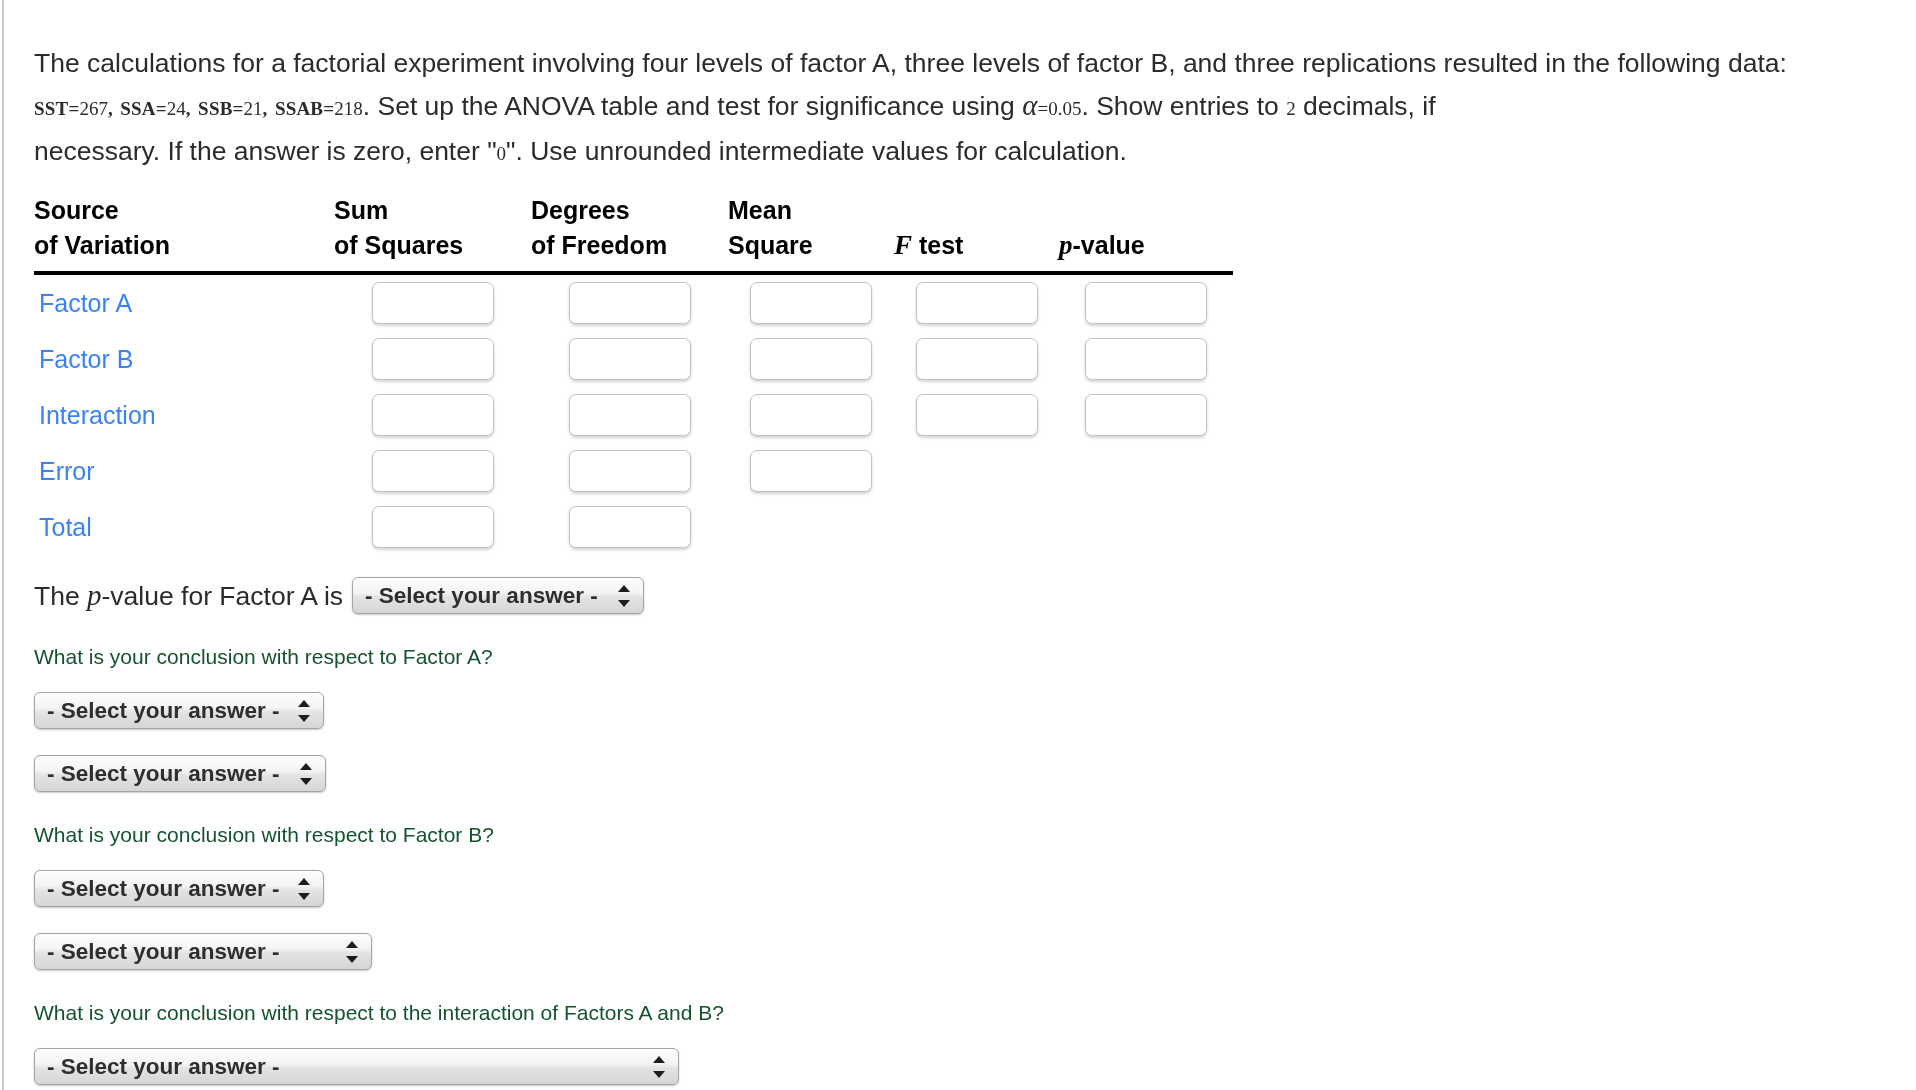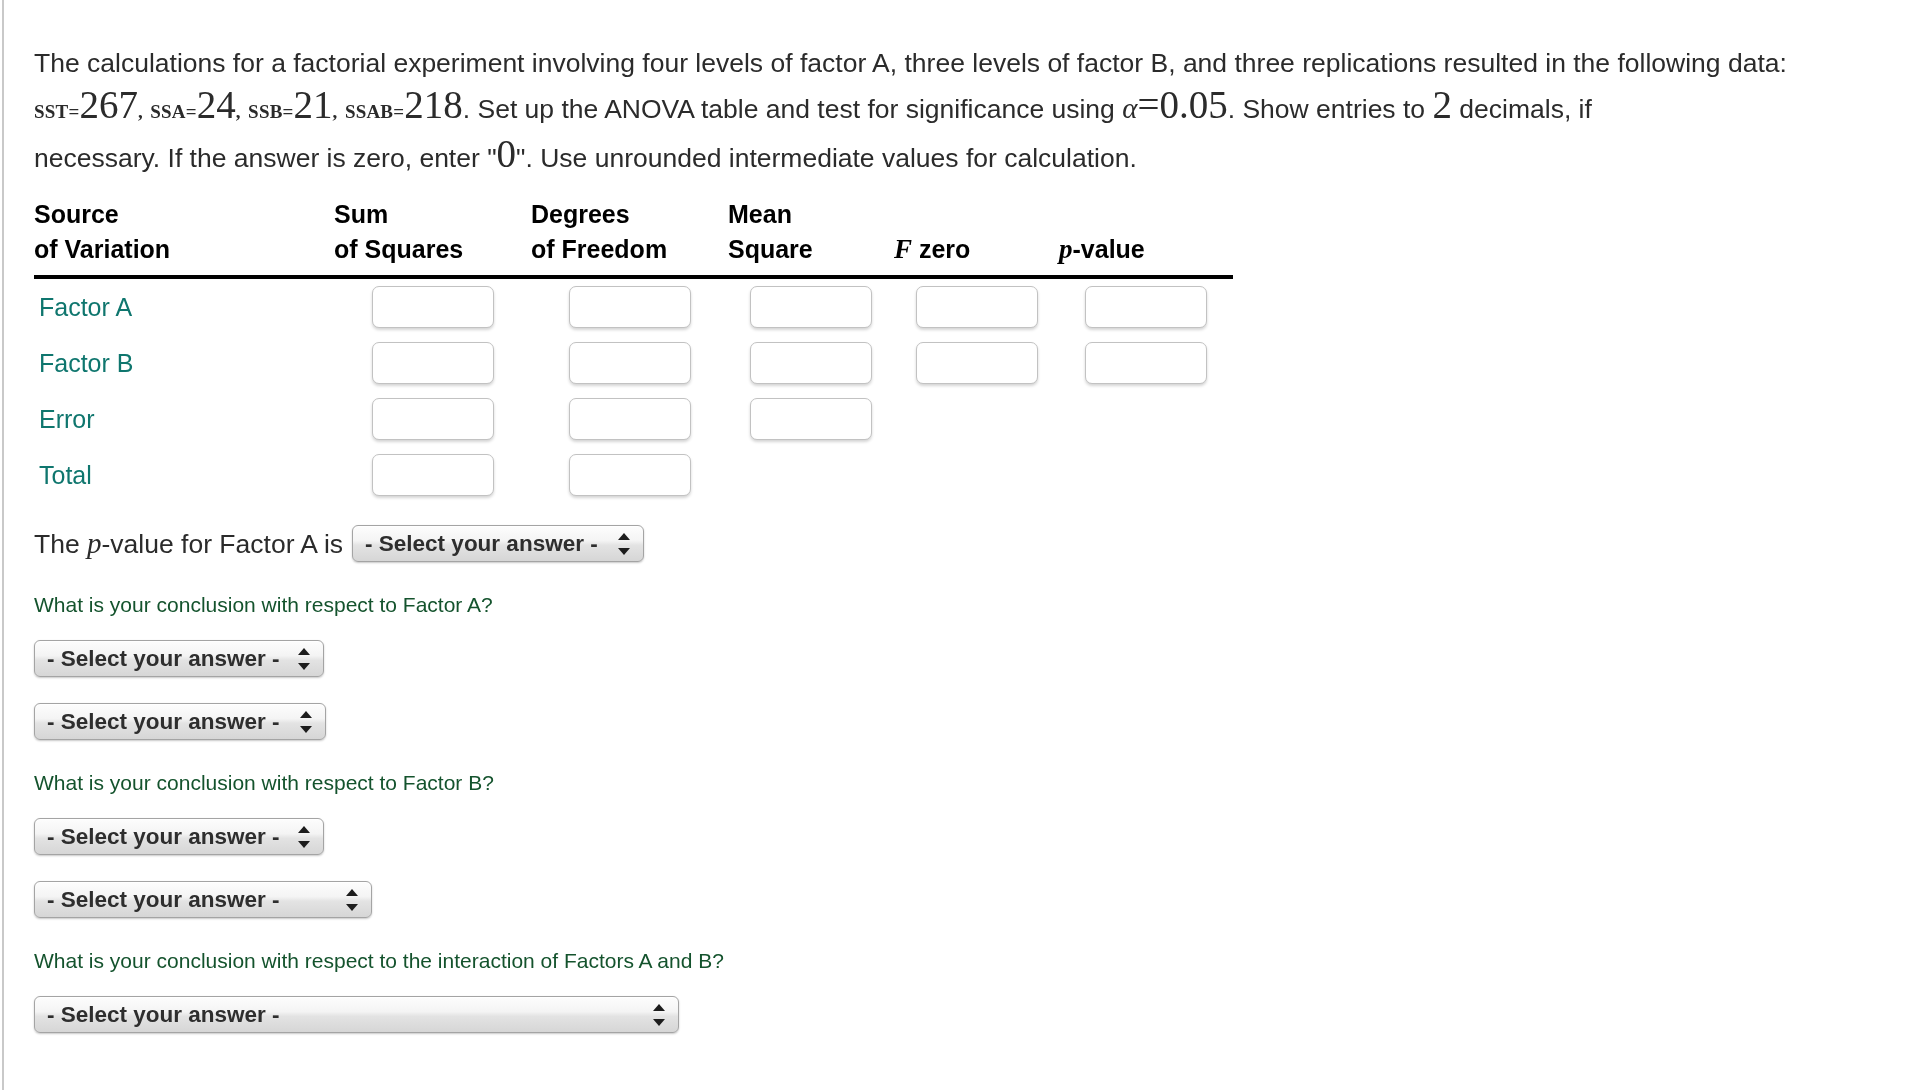--- a/index.html
+++ b/index.html
@@ -46,21 +46,21 @@
     letter-spacing: 0.2px;
     font-weight: bold;
   }
   .mi {
     font-family: "Liberation Serif", "DejaVu Serif", serif;
     font-style: italic;
     font-size: 29px;
   }
   .mn {
     font-family: "Liberation Serif", "DejaVu Serif", serif;
-    font-size: 39px;
+    font-size: 19px;
   }
 
   
   .anova-wrap {
     padding: 18px 0 0 18px;
   }
   table.anova {
     border-collapse: collapse;
     table-layout: fixed;
     width: 1199px;
@@ -90,21 +90,21 @@
   }
   .fital {
     font-family: "Liberation Serif", "DejaVu Serif", serif;
     font-style: italic;
     font-weight: bold;
     font-size: 27px;
   }
 
   table.anova td.rowlabel {
     font-size: 25px;
-    color: #0f766e;
+    color: #3b82f6;
     text-align: left;
     padding-left: 5px;
     white-space: nowrap;
   }
   table.anova td.cell {
     text-align: center;
     padding: 0;
     height: 54px;
   }
   table.anova tr.datarow td { height: 54px; }
@@ -240,21 +240,21 @@
           <th>Degrees</th>
           <th>Mean</th>
           <th></th>
           <th></th>
         </tr>
         <tr class="hdr-bot">
           <th class="h-source">of Variation</th>
           <th>of Squares</th>
           <th>of Freedom</th>
           <th>Square</th>
-          <th><span class="fital">F</span><span> zero</span></th>
+          <th><span class="fital">F</span><span> test</span></th>
           <th><span class="fital">p</span><span>-value</span></th>
         </tr>
         <tr class="hdr-line">
           <td colspan="6"></td>
         </tr>
       </thead>
       <tbody>
 
         <tr class="datarow">
           <td class="rowlabel">Factor A</td>
@@ -267,20 +267,28 @@
 
         <tr class="datarow">
           <td class="rowlabel">Factor B</td>
           <td class="cell"><input class="tinput" type="text" value="" style=""></td>
           <td class="cell"><input class="tinput" type="text" value="" style=""></td>
           <td class="cell"><input class="tinput" type="text" value="" style=""></td>
           <td class="cell"><input class="tinput" type="text" value="" style=""></td>
           <td class="cell"><input class="tinput" type="text" value="" style=""></td>
         </tr>
 
+        <tr class="datarow">
+          <td class="rowlabel">Interaction</td>
+          <td class="cell"><input class="tinput" type="text" value="" style=""></td>
+          <td class="cell"><input class="tinput" type="text" value="" style=""></td>
+          <td class="cell"><input class="tinput" type="text" value="" style=""></td>
+          <td class="cell"><input class="tinput" type="text" value="" style=""></td>
+          <td class="cell"><input class="tinput" type="text" value="" style=""></td>
+        </tr>
 
         <tr class="datarow">
           <td class="rowlabel">Error</td>
           <td class="cell"><input class="tinput" type="text" value="" style=""></td>
           <td class="cell"><input class="tinput" type="text" value="" style=""></td>
           <td class="cell"><input class="tinput" type="text" value="" style=""></td>
           <td class="cell"></td>
           <td class="cell"></td>
         </tr>
 

